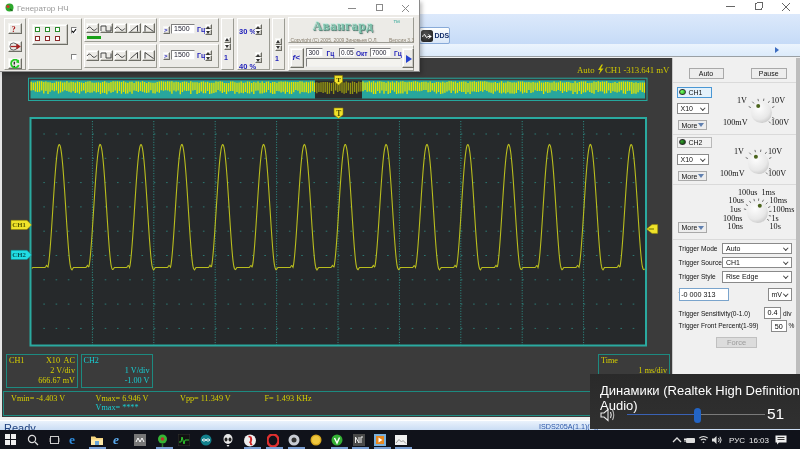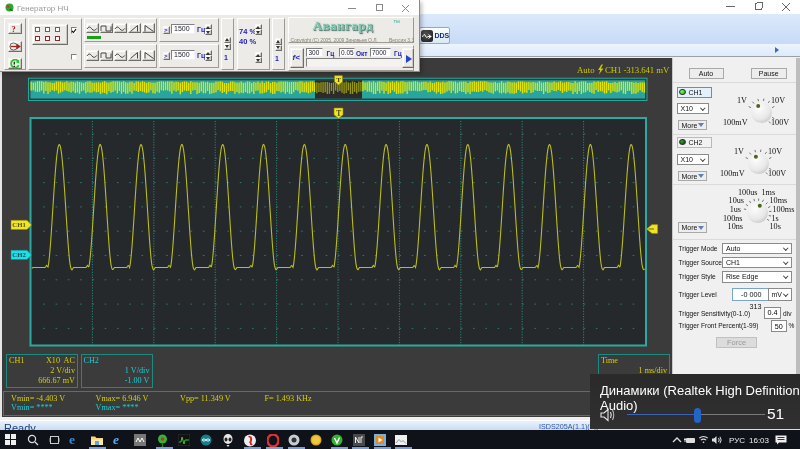--- a/index.html
+++ b/index.html
@@ -73,21 +73,20 @@
     <div class="abs serif" style="left:83.5px;top:355.5px;width:66px;font-size:8.2px;color:#18cfd4;">CH2</div>
     <div class="abs serif" style="left:83.5px;top:365.5px;width:66px;font-size:8.2px;color:#18cfd4;text-align:right;">1 V/div</div>
     <div class="abs serif" style="left:83.5px;top:375.5px;width:66px;font-size:8.2px;color:#18cfd4;text-align:right;">-1.00 V</div>
     <div class="abs serif" style="left:601px;top:355.5px;width:66px;font-size:8.2px;color:#d6cf00;">Time</div>
     <div class="abs serif" style="left:601px;top:365.5px;width:66px;font-size:8.2px;color:#d6cf00;text-align:right;">1 ms/div</div>
     <div class="abs" style="left:3px;top:390.5px;width:666.5px;height:25.5px;border:1px solid #1d8a80;"></div>
     <div class="abs serif" style="left:11px;top:394px;width:300px;font-size:8.2px;color:#d6cf00;">Vmin= -4.403 V</div>
     <div class="abs serif" style="left:95.5px;top:394px;width:300px;font-size:8.2px;color:#d6cf00;">Vmax= 6.946 V</div>
     <div class="abs serif" style="left:180px;top:394px;width:300px;font-size:8.2px;color:#d6cf00;">Vpp= 11.349 V</div>
     <div class="abs serif" style="left:264.5px;top:394px;width:300px;font-size:8.2px;color:#d6cf00;">F= 1.493 KHz</div>
-    <div class="abs serif" style="left:11px;top:403px;width:300px;font-size:8.2px;color:#18cfd4;">Vmin= ****</div>
     <div class="abs serif" style="left:95.5px;top:403px;width:300px;font-size:8.2px;color:#18cfd4;">Vmax= ****</div>
     <div class="abs" style="left:0;top:417px;width:800px;height:3px;background:#f0f0f0;"></div>
     <div class="abs" style="left:0;top:420px;width:800px;height:11.5px;background:linear-gradient(#eaf2fc,#c3d8f2);border-top:1px solid #fff;"></div>
     <div class="abs" style="left:4px;top:421.5px;font-size:11px;color:#1c3f7d;">Ready</div>
     <div class="abs" style="left:539px;top:422px;font-size:7.2px;color:#2a56a8;">ISDS205A(1.1)(2)(</div>
     <div class="abs" style="left:672px;top:58px;width:128px;height:359px;background:#f0f0f0;border-left:1px solid #c8c8c8;"></div>
     <div class="abs" style="left:796px;top:58px;width:4px;height:359px;background:#bdbdbd;"></div>
     <div class="abs" style="left:673px;top:81.5px;width:123px;height:1px;background:#dadada;"></div>
     <div class="abs" style="left:673px;top:133.5px;width:123px;height:1px;background:#dadada;"></div>
     <div class="abs" style="left:673px;top:184px;width:123px;height:1px;background:#dadada;"></div>
@@ -174,21 +173,21 @@
     <div class="abs serif" style="left:771.5px;top:213.6px;width:40px;font-size:8.2px;color:#111;">1s</div>
     <div class="abs serif" style="left:703px;top:221.7px;width:40px;font-size:8.2px;color:#111;text-align:right;">10ns</div>
     <div class="abs serif" style="left:769.5px;top:221.7px;width:40px;font-size:8.2px;color:#111;">10s</div>
     <div class="abs lbl" style="left:678.5px;top:245px;">Trigger Mode</div>
     <div class="abs combo" style="left:722px;top:242.5px;width:70px;height:11.5px;line-height:10.5px;padding-left:3px;font-size:7px;">Auto<span class="chev"></span></div>
     <div class="abs lbl" style="left:678.5px;top:259px;">Trigger Source</div>
     <div class="abs combo" style="left:722px;top:256.8px;width:70px;height:11.5px;line-height:10.5px;padding-left:3px;font-size:7px;">CH1<span class="chev"></span></div>
     <div class="abs lbl" style="left:678.5px;top:273px;">Trigger Style</div>
     <div class="abs combo" style="left:722px;top:271px;width:70px;height:11.5px;line-height:10.5px;padding-left:3px;font-size:7px;">Rise Edge<span class="chev"></span></div>
     <div class="abs lbl" style="left:678.5px;top:291px;">Trigger Level</div>
-    <div class="abs" style="left:732px;top:288px;width:49.5px;height:12.5px;background:#fff;border:1px solid #7aa4cc;font-size:7.2px;color:#111;text-align:right;line-height:11.5px;padding-right:19px;">-0 000 313</div>
+    <div class="abs" style="left:679px;top:288px;width:49.5px;height:12.5px;background:#fff;border:1px solid #7aa4cc;font-size:7.2px;color:#111;text-align:right;line-height:11.5px;padding-right:12px;">-0 000 313</div>
     <div class="abs combo" style="left:767.5px;top:288px;width:24.5px;height:12.5px;line-height:11.5px;padding-left:3px;font-size:7px;">mV<span class="chev"></span></div>
     <div class="abs lbl" style="left:678.5px;top:309.5px;">Trigger Sensitivity(0-1.0)</div>
     <div class="abs" style="left:764px;top:307px;width:17px;height:11.5px;background:#fff;border:1px solid #8a8a8a;font-size:7.2px;text-align:center;line-height:10.5px;">0.4</div>
     <div class="abs lbl" style="left:783px;top:309.5px;">div</div>
     <div class="abs lbl" style="left:678.5px;top:322px;">Trigger Front Percent(1-99)</div>
     <div class="abs" style="left:771px;top:319.5px;width:15.5px;height:12px;background:#fff;border:1px solid #8a8a8a;font-size:7.2px;text-align:center;line-height:11px;">50</div>
     <div class="abs lbl" style="left:788.5px;top:322px;">%</div>
     <div class="abs" style="left:716px;top:336.5px;width:41px;height:11.5px;background:#dcdcdc;border:1px solid #c0c0c0;font-size:7.5px;color:#9b9b9b;text-align:center;line-height:10.5px;">Force</div>
   </div>
 <div class="abs" style="left:0;top:0;width:420px;height:71.5px;background:#eceae6;border-right:1px solid #8a8a8a;border-bottom:1px solid #8a8a8a;box-shadow:2px 2px 4px rgba(0,0,0,0.25);z-index:10;">
@@ -293,26 +292,26 @@
     <div class="abs b3" style="left:205px;top:55.25px;width:7px;height:5.25px;"></div>
     <div class="abs" style="left:206px;top:51.5px;width:0;height:0;border-bottom:3px solid #333;border-left:2.5px solid transparent;border-right:2.5px solid transparent;"></div>
     <div class="abs" style="left:206px;top:56.75px;width:0;height:0;border-top:3px solid #333;border-left:2.5px solid transparent;border-right:2.5px solid transparent;"></div>
     <div class="abs pnl" style="left:221px;top:17.5px;width:13px;height:52.5px;"></div>
     <div class="abs b3" style="left:223.5px;top:36.5px;width:7px;height:6.5px;"></div>
     <div class="abs b3" style="left:223.5px;top:43.0px;width:7px;height:6.5px;"></div>
     <div class="abs" style="left:224.5px;top:38.0px;width:0;height:0;border-bottom:3px solid #333;border-left:2.5px solid transparent;border-right:2.5px solid transparent;"></div>
     <div class="abs" style="left:224.5px;top:44.5px;width:0;height:0;border-top:3px solid #333;border-left:2.5px solid transparent;border-right:2.5px solid transparent;"></div>
     <div class="abs" style="left:224px;top:53.5px;font-size:7px;font-weight:bold;color:#2222bb;">1</div>
     <div class="abs pnl" style="left:236.5px;top:17.5px;width:33.5px;height:52.5px;"></div>
-    <div class="abs" style="left:239px;top:26.5px;font-size:7.5px;font-weight:bold;color:#2222bb;">74 %</div>
+    <div class="abs" style="left:239px;top:26.5px;font-size:7.5px;font-weight:bold;color:#2222bb;">30 %</div>
     <div class="abs b3" style="left:255px;top:24px;width:7px;height:5.25px;"></div>
     <div class="abs b3" style="left:255px;top:29.25px;width:7px;height:5.25px;"></div>
     <div class="abs" style="left:256px;top:25.5px;width:0;height:0;border-bottom:3px solid #333;border-left:2.5px solid transparent;border-right:2.5px solid transparent;"></div>
     <div class="abs" style="left:256px;top:30.75px;width:0;height:0;border-top:3px solid #333;border-left:2.5px solid transparent;border-right:2.5px solid transparent;"></div>
-    <div class="abs" style="left:239px;top:37px;font-size:7.5px;font-weight:bold;color:#2222bb;">40 %</div>
+    <div class="abs" style="left:239px;top:62px;font-size:7.5px;font-weight:bold;color:#2222bb;">40 %</div>
     <div class="abs b3" style="left:255px;top:52px;width:7px;height:5.25px;"></div>
     <div class="abs b3" style="left:255px;top:57.25px;width:7px;height:5.25px;"></div>
     <div class="abs" style="left:256px;top:53.5px;width:0;height:0;border-bottom:3px solid #333;border-left:2.5px solid transparent;border-right:2.5px solid transparent;"></div>
     <div class="abs" style="left:256px;top:58.75px;width:0;height:0;border-top:3px solid #333;border-left:2.5px solid transparent;border-right:2.5px solid transparent;"></div>
     <div class="abs pnl" style="left:272px;top:17.5px;width:13px;height:52.5px;"></div>
     <div class="abs b3" style="left:274.5px;top:38px;width:7px;height:6.5px;"></div>
     <div class="abs b3" style="left:274.5px;top:44.5px;width:7px;height:6.5px;"></div>
     <div class="abs" style="left:275.5px;top:39.5px;width:0;height:0;border-bottom:3px solid #333;border-left:2.5px solid transparent;border-right:2.5px solid transparent;"></div>
     <div class="abs" style="left:275.5px;top:46.0px;width:0;height:0;border-top:3px solid #333;border-left:2.5px solid transparent;border-right:2.5px solid transparent;"></div>
     <div class="abs" style="left:275px;top:55px;font-size:7px;font-weight:bold;color:#2222bb;">1</div>

